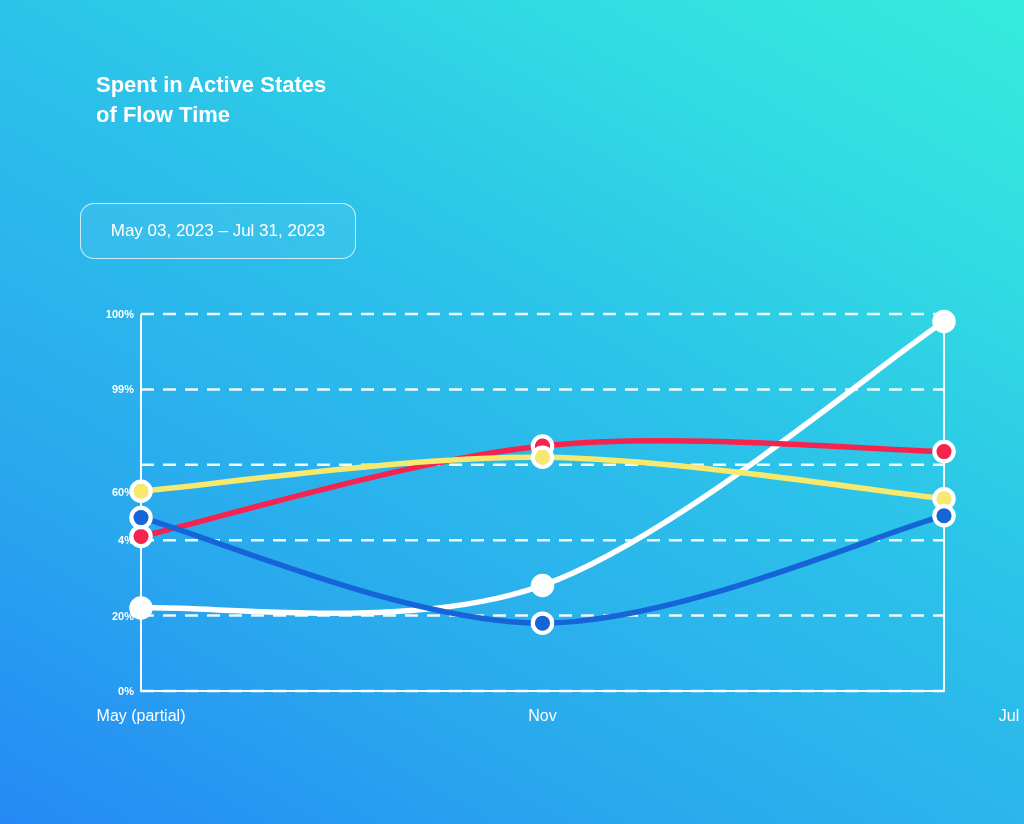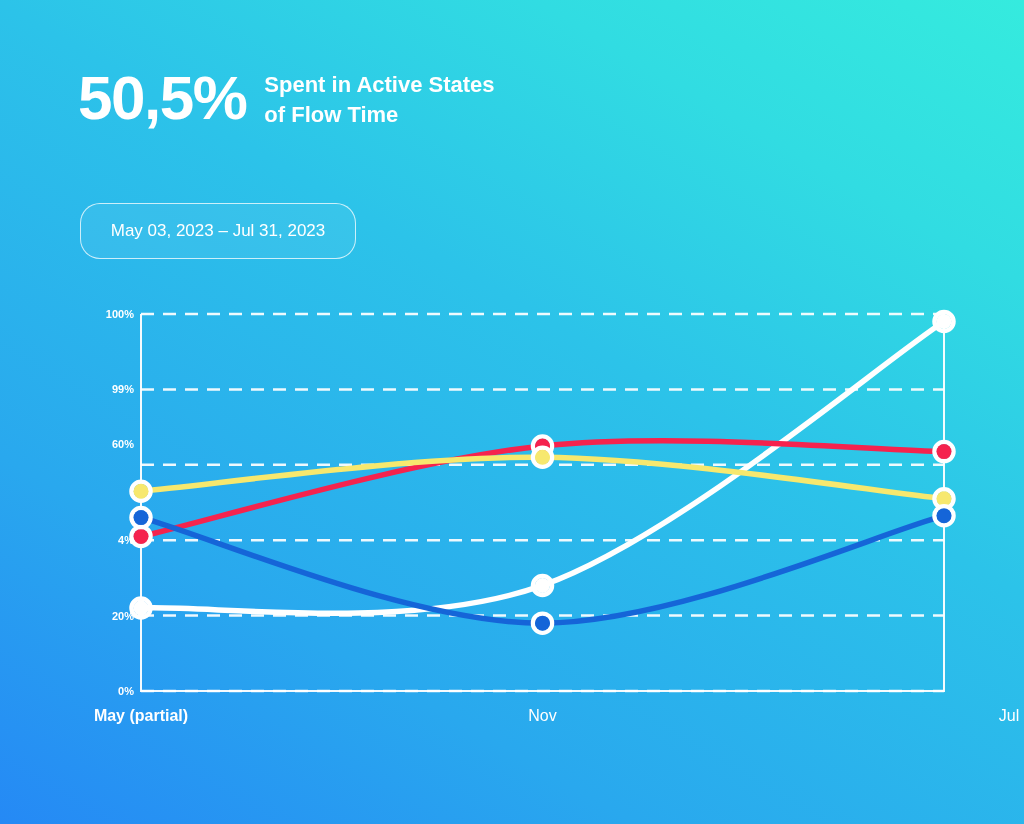--- a/index.html
+++ b/index.html
@@ -45,21 +45,21 @@
     font-weight: bold;
     line-height: 1.35;
     white-space: nowrap;
   }
 
   
   .chip {
     position: absolute;
     box-sizing: border-box;
     border: 1.5px solid rgba(255,255,255,0.75);
-    border-radius: 20px;
+    border-radius: 14px;
     color: #ffffff;
     font-size: 17px;
     display: flex;
     align-items: center;
     justify-content: center;
     background: rgba(255,255,255,0.06);
   }
   #chip-daterange {
     left: 80px;
     top: 203px;
@@ -110,21 +110,20 @@
     transform: translateX(-50%);
     white-space: nowrap;
   }
 </style>
 </head>
 <body>
 
 <div class="canvas">
 
   <div class="headline">
-    <div class="big-stat">50,5%</div>
     <div class="headline-text">
       <div>Spent in Active States</div>
       <div>of Flow Time</div>
     </div>
   </div>
 
   <div class="chip" id="chip-daterange">
     <span>May 03, 2023 – Jul 31, 2023</span>
   </div>
 
@@ -163,24 +162,24 @@
         <circle cx="141" cy="517.5799999999999" r="7.5" fill="#1565D8"></circle>
         <circle cx="542.5" cy="623.14" r="9.5" fill="none" stroke="#FFFFFF" stroke-width="4.5"></circle>
         <circle cx="542.5" cy="623.14" r="7.5" fill="#1565D8"></circle>
         <circle cx="944" cy="515.6949999999999" r="9.5" fill="none" stroke="#FFFFFF" stroke-width="4.5"></circle>
         <circle cx="944" cy="515.6949999999999" r="7.5" fill="#1565D8"></circle>
       </svg>
     <div class="ytick-layer" id="ytick-layer">
         <div class="ytick" style="top: 691px;">0%</div>
         <div class="ytick" style="top: 615.6px;">20%</div>
         <div class="ytick" style="top: 540.2px;">4%</div>
-        <div class="ytick" style="top: 444px;">60%</div>
+        <div class="ytick" style="top: 492px;">60%</div>
         <div class="ytick" style="top: 389.4px;">99%</div>
         <div class="ytick" style="top: 314px;">100%</div>
       </div>
     <div id="xtick-layer">
-        <div class="xtick" style="left: 141px; top: 707px; font-weight: bold;">May (partial)</div>
+        <div class="xtick" style="left: 141px; top: 707px;">May (partial)</div>
         <div class="xtick" style="left: 542.5px; top: 707px;">Nov</div>
         <div class="xtick" style="left: 997px; top: 707px; margin-left: 12px;">Jul</div>
       </div>
   </div>
 
 </div>
 
 </body></html>

